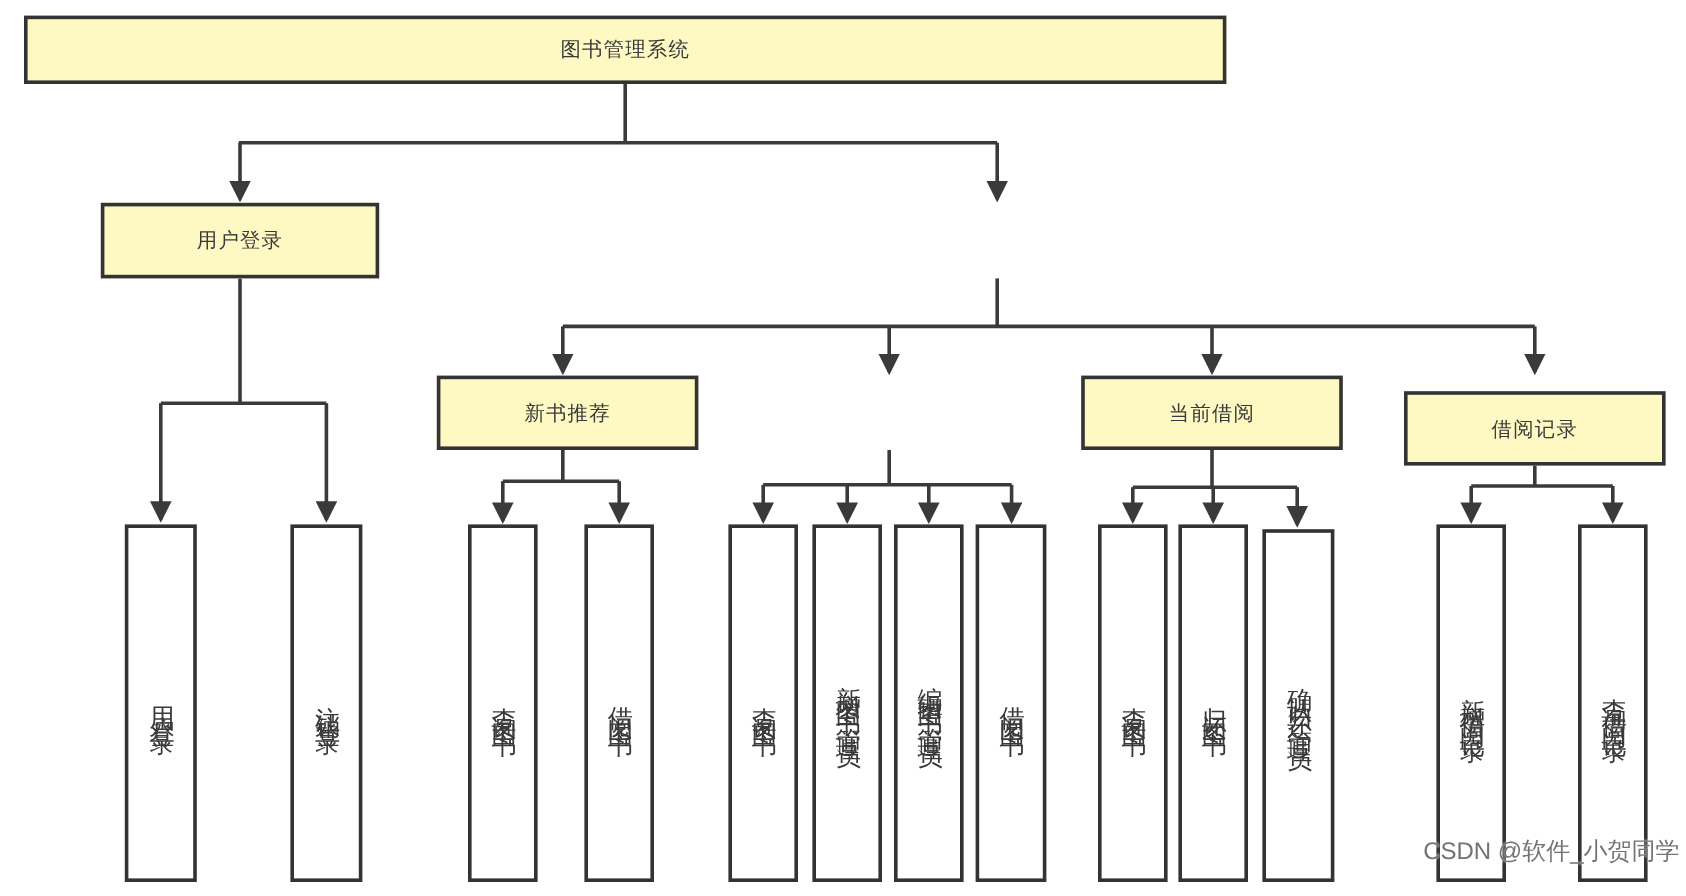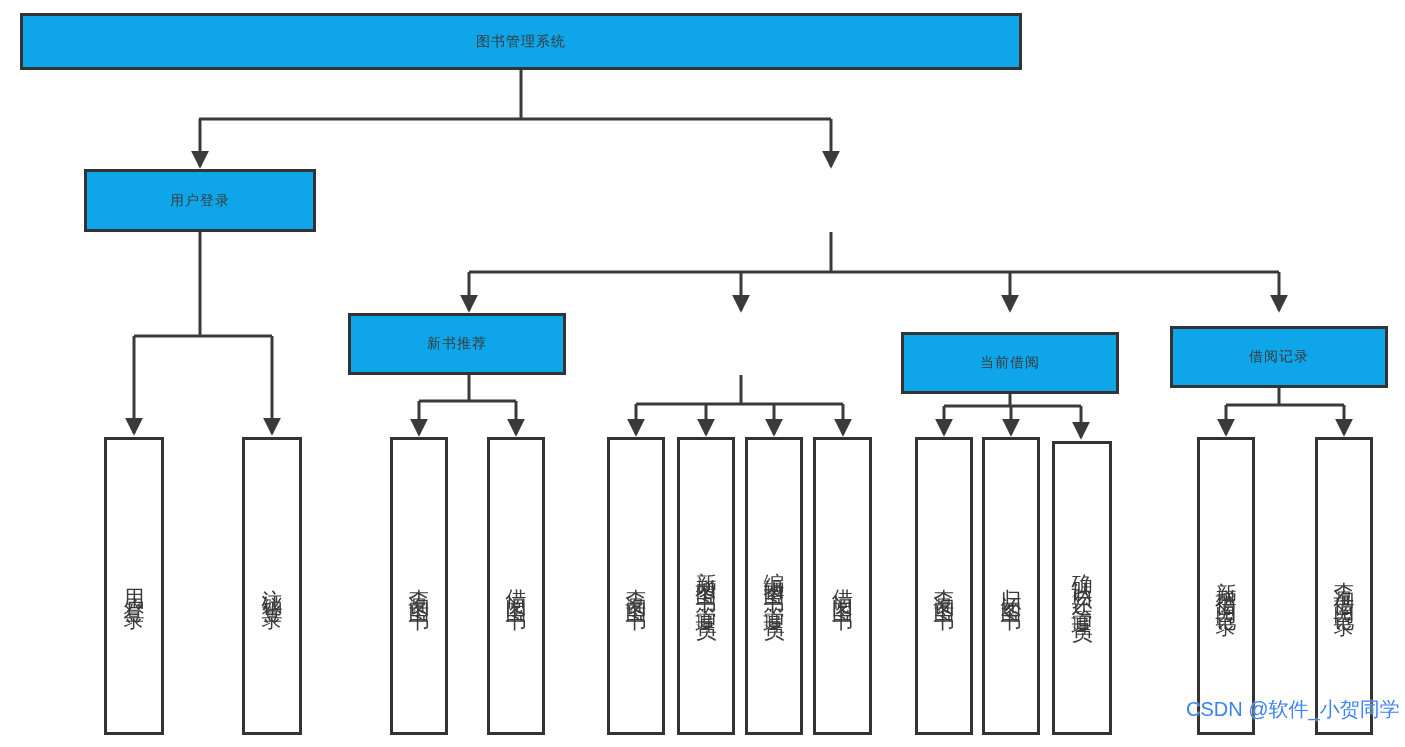--- a/index.html
+++ b/index.html
@@ -9,23 +9,23 @@
     background:#ffffff;
     overflow:hidden;
     font-family:"Liberation Sans","DejaVu Sans",sans-serif;
     color:#383838;
   }
   #wires{position:absolute;left:0;top:0;z-index:1;}
   .hbox{
     position:absolute;
     box-sizing:border-box;
     border:3px solid #333333;
-    background:#0ea5e9;
+    background:#fef9c3;
     display:flex;align-items:center;justify-content:center;
-    font-size:14px;
+    font-size:17px;
     letter-spacing:1px;
     z-index:2;
     color:#3a3a3a;
   }
   .vbox{
     position:absolute;
     box-sizing:border-box;
     border:3px solid #333333;
     background:#ffffff;
     display:flex;align-items:center;justify-content:center;
@@ -36,21 +36,21 @@
     text-orientation:mixed;
     font-size:21px;
     letter-spacing:7px;
     white-space:nowrap;
     color:#3a3a3a;
   }
   .watermark{
     position:absolute;
     left:1186px;top:696px;
     font-size:20px;
-    color:#3b82f6;
+    color:#737373;
     text-shadow:0 0 2px #ffffff;
     white-space:nowrap;
     z-index:3;
   }
 </style>
 </head>
 <body>
 
 <div id="stage">
 
@@ -105,24 +105,24 @@
   </svg>
 
   <div class="hbox" style="left:20px;top:13px;width:1002px;height:57px;">
     <span>图书管理系统</span>
   </div>
 
   <div class="hbox" style="left:84px;top:169px;width:232px;height:63px;">
     <span>用户登录</span>
   </div>
 
-  <div class="hbox" style="left:348px;top:313px;width:218px;height:62px;">
+  <div class="hbox" style="left:364px;top:313px;width:218px;height:62px;">
     <span>新书推荐</span>
   </div>
-  <div class="hbox" style="left:901px;top:332px;width:218px;height:62px;">
+  <div class="hbox" style="left:901px;top:313px;width:218px;height:62px;">
     <span>当前借阅</span>
   </div>
   <div class="hbox" style="left:1170px;top:313px;width:218px;height:62px;margin-top:13px;">
     <span>借阅记录</span>
   </div>
 
   <div class="vbox" style="left:104px;top:437px;width:60px;height:298px;">
     <span class="vlabel">用户登录</span>
   </div>
   <div class="vbox" style="left:242px;top:437px;width:60px;height:298px;">

